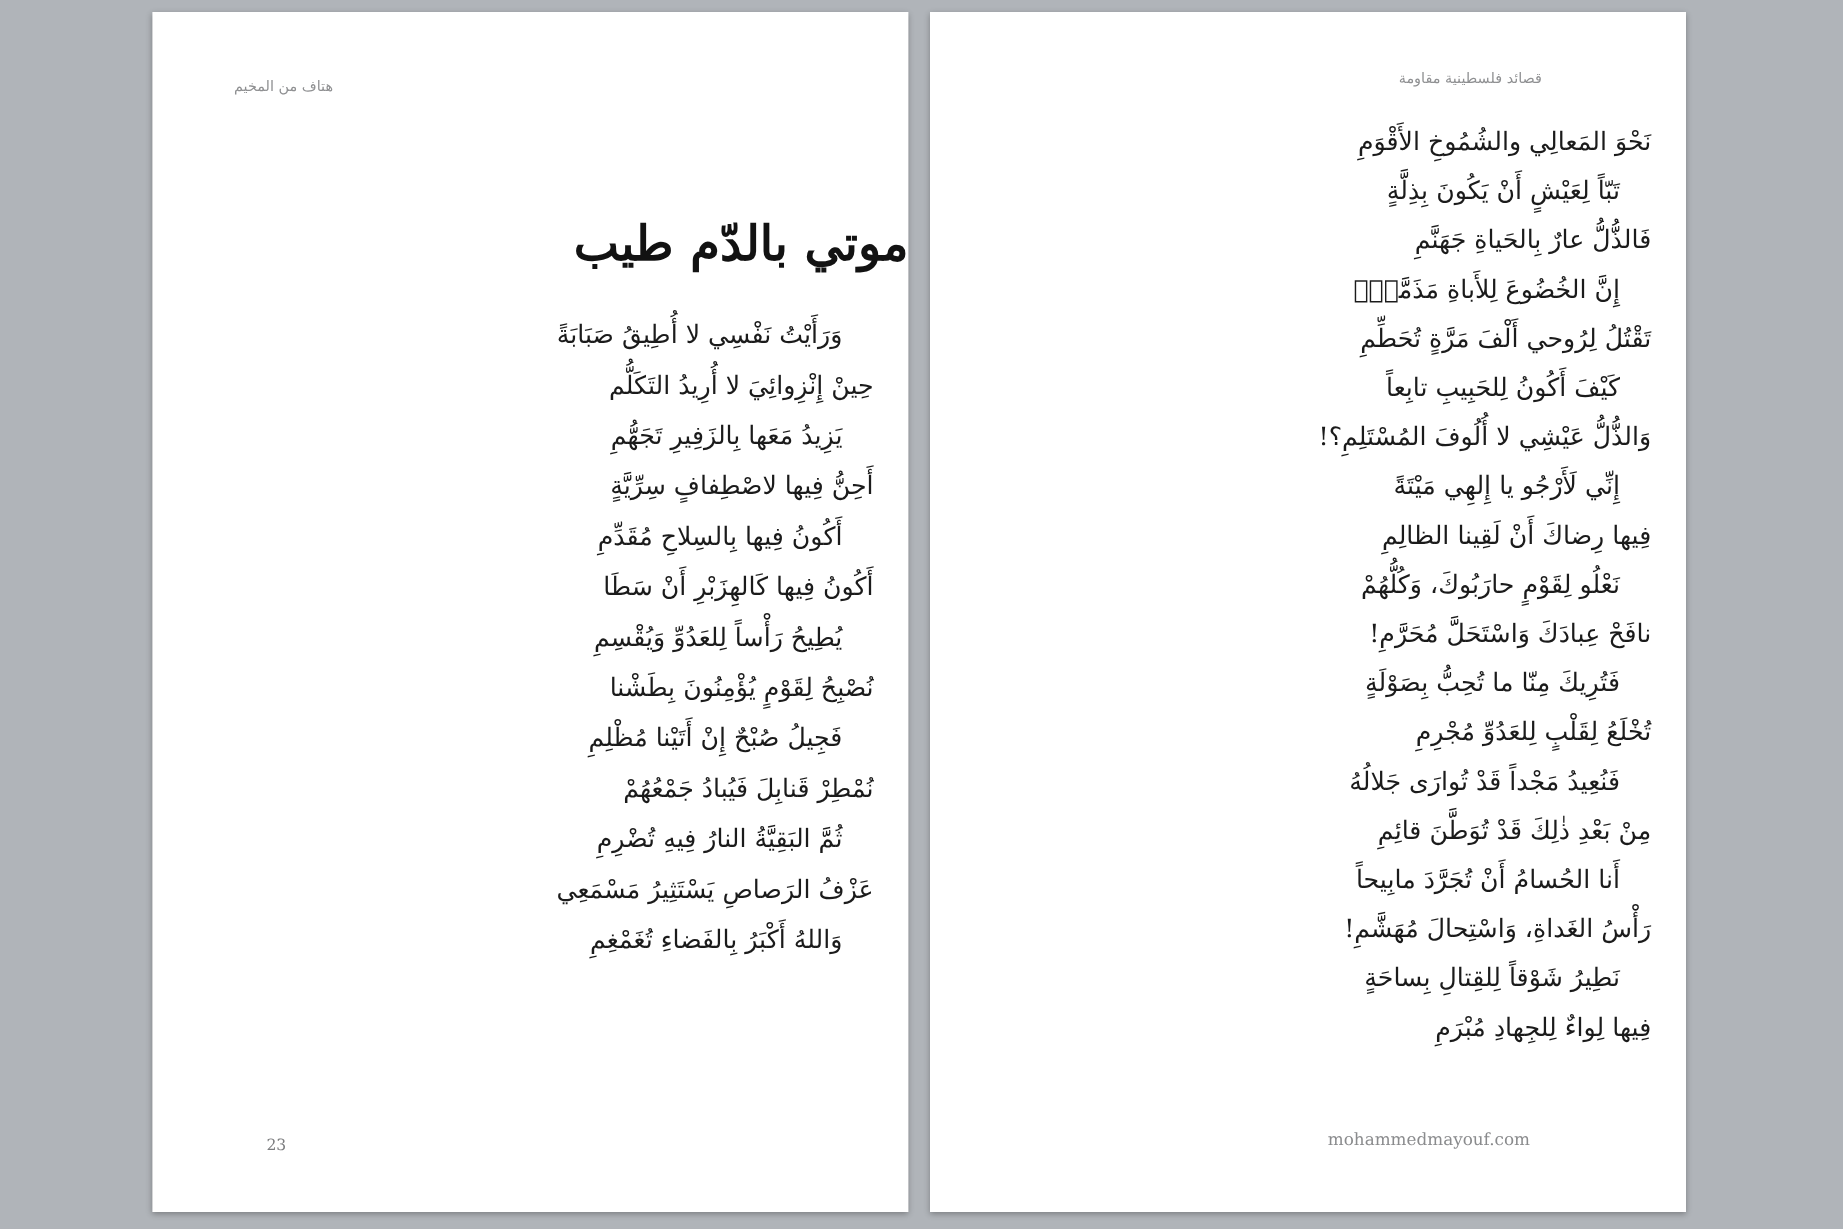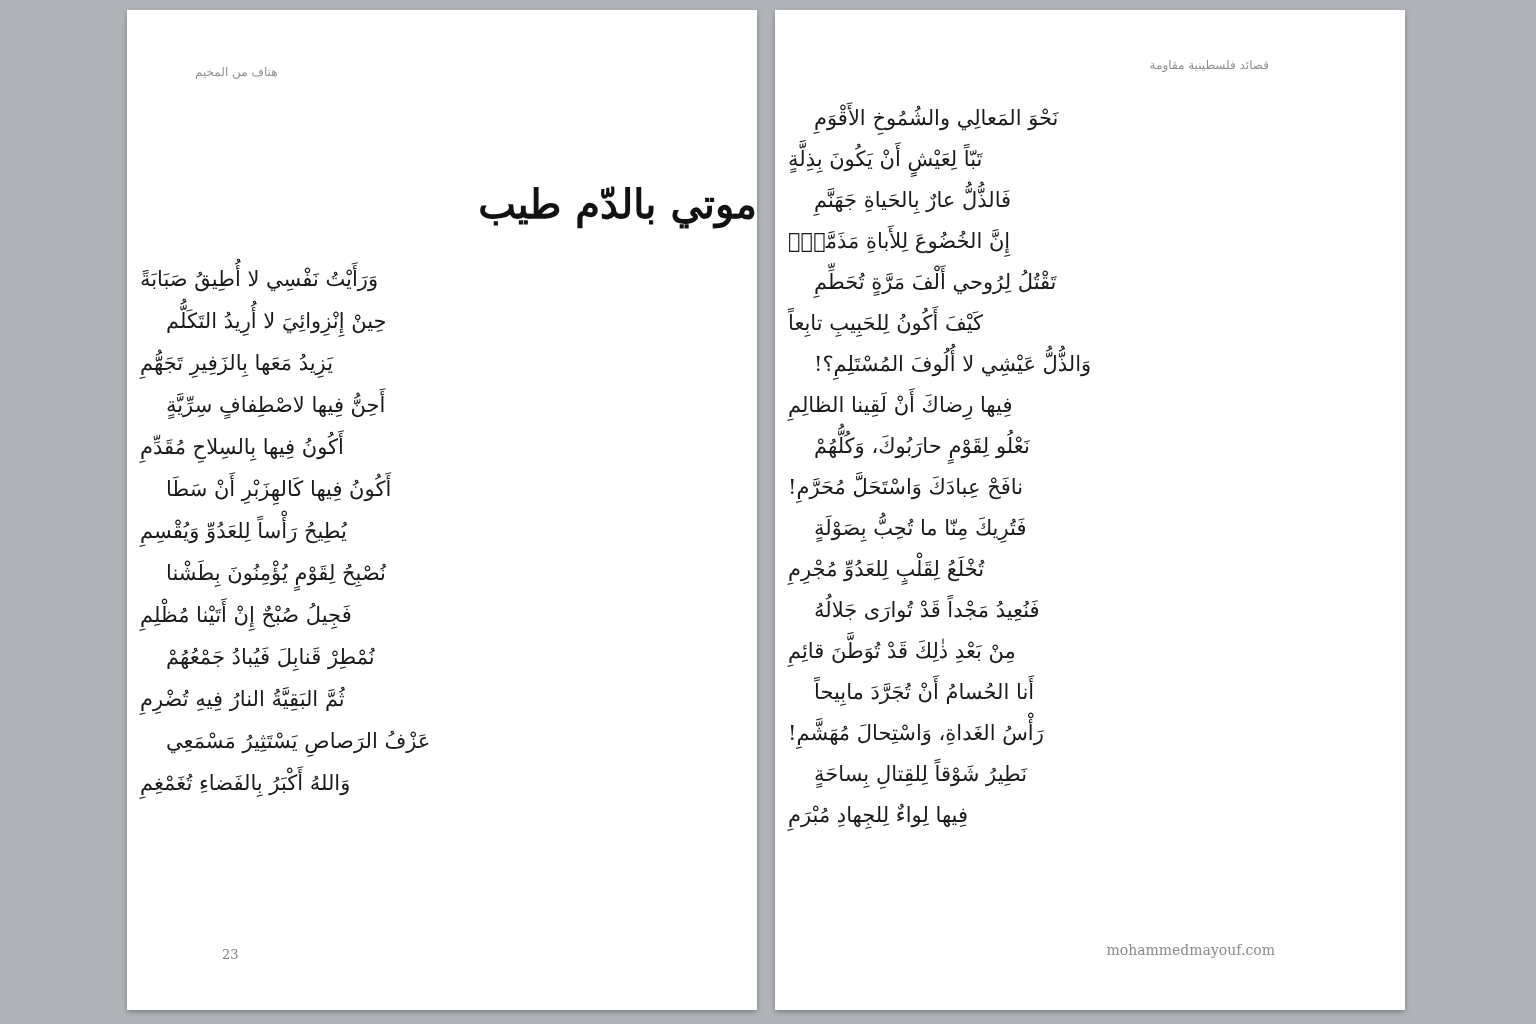--- a/index.html
+++ b/index.html
@@ -28,41 +28,41 @@
   #right-page { left: 775px; }
 
   .running-head {
     position: absolute;
     font-size: 12px;
     color: #8f9092;
     direction: rtl;
     white-space: nowrap;
   }
   #left-page .running-head  { left: 68px;  top: 55px; }
-  #right-page .running-head { right: 136px; top: 48px; }
+  #right-page .running-head { right: 120px; top: 48px; }
 
   .poem-title {
     position: absolute;
     top: 170px;
     left: 0;
     right: 0;
     text-align: right;
     direction: rtl;
     font-size: 40px;
     font-weight: bold;
     color: #121212;
     letter-spacing: 0;
   }
 
   .poem {
     position: absolute;
     left: 25px;
     right: 43px;
     direction: rtl;
-    text-align: left;
+    text-align: right;
     color: #1b1b1b;
   }
   #left-poem  { top: 248px; }
   #right-poem { top: 88px; }
 
   .poem-line {
     height: 42px;
     line-height: 42px;
     font-size: 21px;
     white-space: nowrap;
@@ -123,20 +123,21 @@
     <div class="running-head">قصائد فلسطينية مقاومة</div>
 
     <div class="poem" id="right-poem">
         <div class="poem-line">نَحْوَ المَعالِي والشُمُوخِ الأَقْوَمِ</div>
         <div class="poem-line">تَبّاً لِعَيْشٍ أَنْ يَكُونَ بِذِلَّةٍ</div>
         <div class="poem-line">فَالذُّلُّ عارٌ بِالحَياةِ جَهَنَّمِ</div>
         <div class="poem-line">إِنَّ الخُضُوعَ لِلأَباةِ مَذَمَّةٌۘ</div>
         <div class="poem-line">تَقْتُلُ لِرُوحي أَلْفَ مَرَّةٍ تُحَطِّمِ</div>
         <div class="poem-line">كَيْفَ أَكُونُ لِلحَبِيبِ تابِعاً</div>
         <div class="poem-line">وَالذُّلُّ عَيْشِي لا أُلُوفَ المُسْتَلِمِ؟!</div>
+        <div class="poem-line">إِنِّي لَأَرْجُو يا إِلهِي مَيْتَةً</div>
         <div class="poem-line">فِيها رِضاكَ أَنْ لَقِينا الظالِمِ</div>
         <div class="poem-line">نَعْلُو لِقَوْمٍ حارَبُوكَ، وَكُلُّهُمْ</div>
         <div class="poem-line">نافَحْ عِبادَكَ وَاسْتَحَلَّ مُحَرَّمِ!</div>
         <div class="poem-line">فَتُرِيكَ مِنّا ما تُحِبُّ بِصَوْلَةٍ</div>
         <div class="poem-line">تُخْلَعُ لِقَلْبٍ لِلعَدُوِّ مُجْرِمِ</div>
         <div class="poem-line">فَنُعِيدُ مَجْداً قَدْ تُوارَى جَلالُهُ</div>
         <div class="poem-line">مِنْ بَعْدِ ذٰلِكَ قَدْ تُوَطَّنَ قائِمِ</div>
         <div class="poem-line">أَنا الحُسامُ أَنْ تُجَرَّدَ مابِيحاً</div>
         <div class="poem-line">رَأْسُ الغَداةِ، وَاسْتِحالَ مُهَشَّمِ!</div>
         <div class="poem-line">نَطِيرُ شَوْقاً لِلقِتالِ بِساحَةٍ</div>

